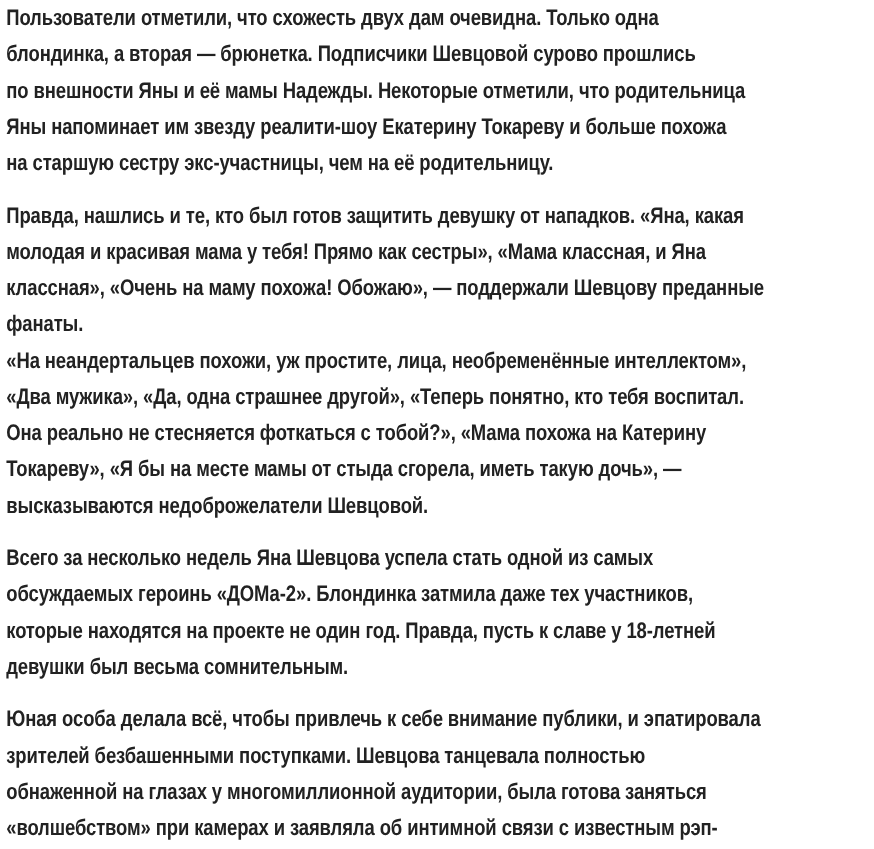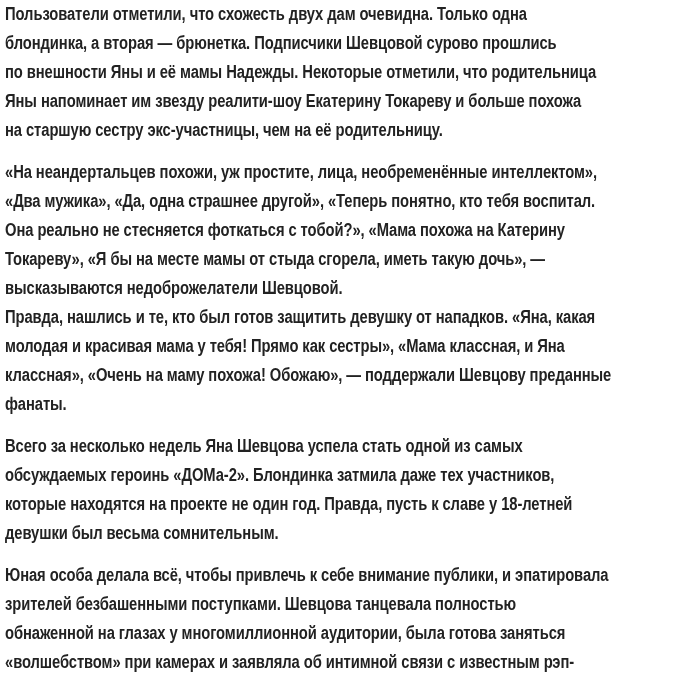--- a/index.html
+++ b/index.html
@@ -47,32 +47,32 @@
   <div class="para">
     <span class="line">Пользователи отметили, что схожесть двух дам очевидна. Только одна</span>
     <span class="line">блондинка, а вторая — брюнетка. Подписчики Шевцовой сурово прошлись</span>
     <span class="line">по внешности Яны и её мамы Надежды. Некоторые отметили, что родительница</span>
     <span class="line">Яны напоминает им звезду реалити-шоу Екатерину Токареву и больше похожа</span>
     <span class="line">на старшую сестру экс-участницы, чем на её родительницу.</span>
   </div>
   <div class="gap"></div>
 
   <div class="para">
+    <span class="line">Правда, нашлись и те, кто был готов защитить девушку от нападков. «Яна, какая</span>
+    <span class="line">молодая и красивая мама у тебя! Прямо как сестры», «Мама классная, и Яна</span>
+    <span class="line">классная», «Очень на маму похожа! Обожаю», — поддержали Шевцову преданные</span>
+    <span class="line">фанаты.</span>
+  </div>
+
+  <div class="para">
     <span class="line">«На неандертальцев похожи, уж простите, лица, необременённые интеллектом»,</span>
     <span class="line">«Два мужика», «Да, одна страшнее другой», «Теперь понятно, кто тебя воспитал.</span>
     <span class="line">Она реально не стесняется фоткаться с тобой?», «Мама похожа на Катерину</span>
     <span class="line">Токареву», «Я бы на месте мамы от стыда сгорела, иметь такую дочь», —</span>
     <span class="line">высказываются недоброжелатели Шевцовой.</span>
-  </div>
-
-  <div class="para">
-    <span class="line">Правда, нашлись и те, кто был готов защитить девушку от нападков. «Яна, какая</span>
-    <span class="line">молодая и красивая мама у тебя! Прямо как сестры», «Мама классная, и Яна</span>
-    <span class="line">классная», «Очень на маму похожа! Обожаю», — поддержали Шевцову преданные</span>
-    <span class="line">фанаты.</span>
   </div>
   <div class="gap"></div>
 
   <div class="para">
     <span class="line">Всего за несколько недель Яна Шевцова успела стать одной из самых</span>
     <span class="line">обсуждаемых героинь «ДОМа-2». Блондинка затмила даже тех участников,</span>
     <span class="line">которые находятся на проекте не один год. Правда, пусть к славе у 18-летней</span>
     <span class="line">девушки был весьма сомнительным.</span>
   </div>
   <div class="gap"></div>

